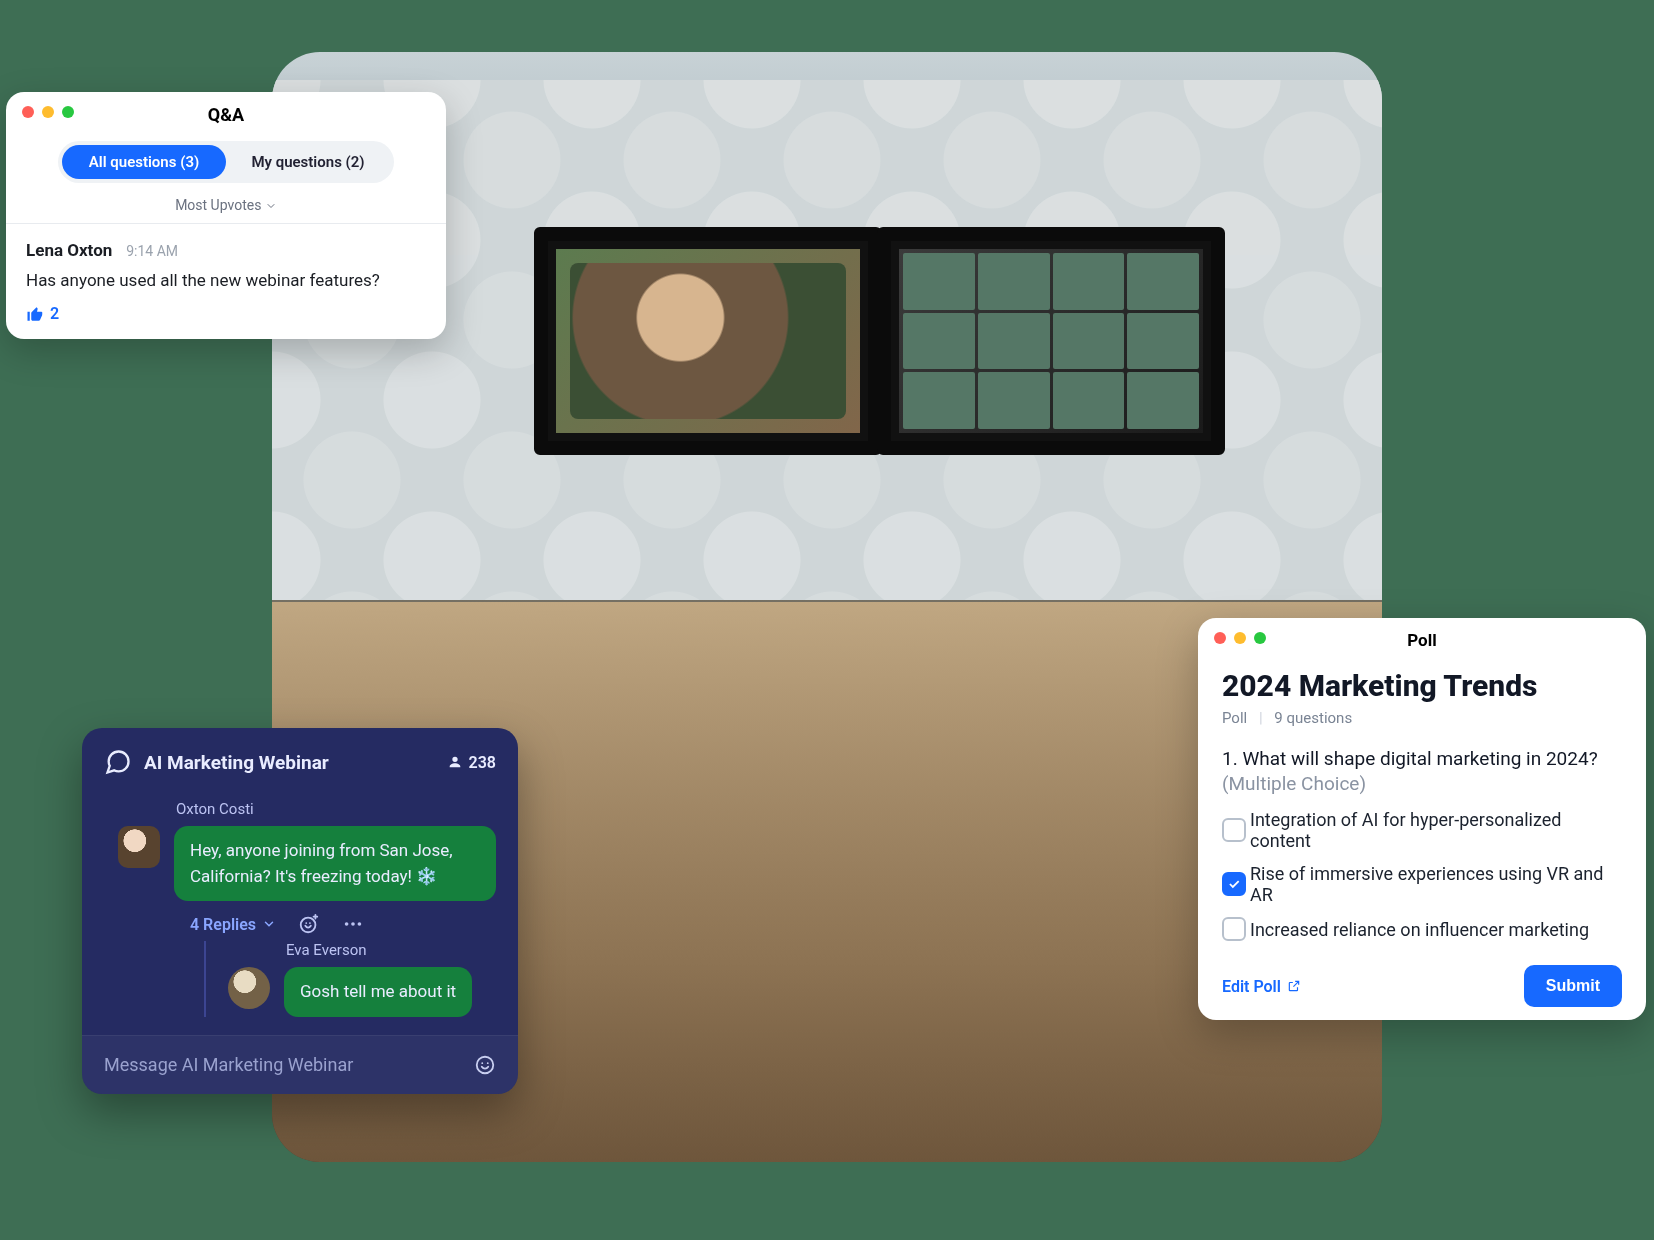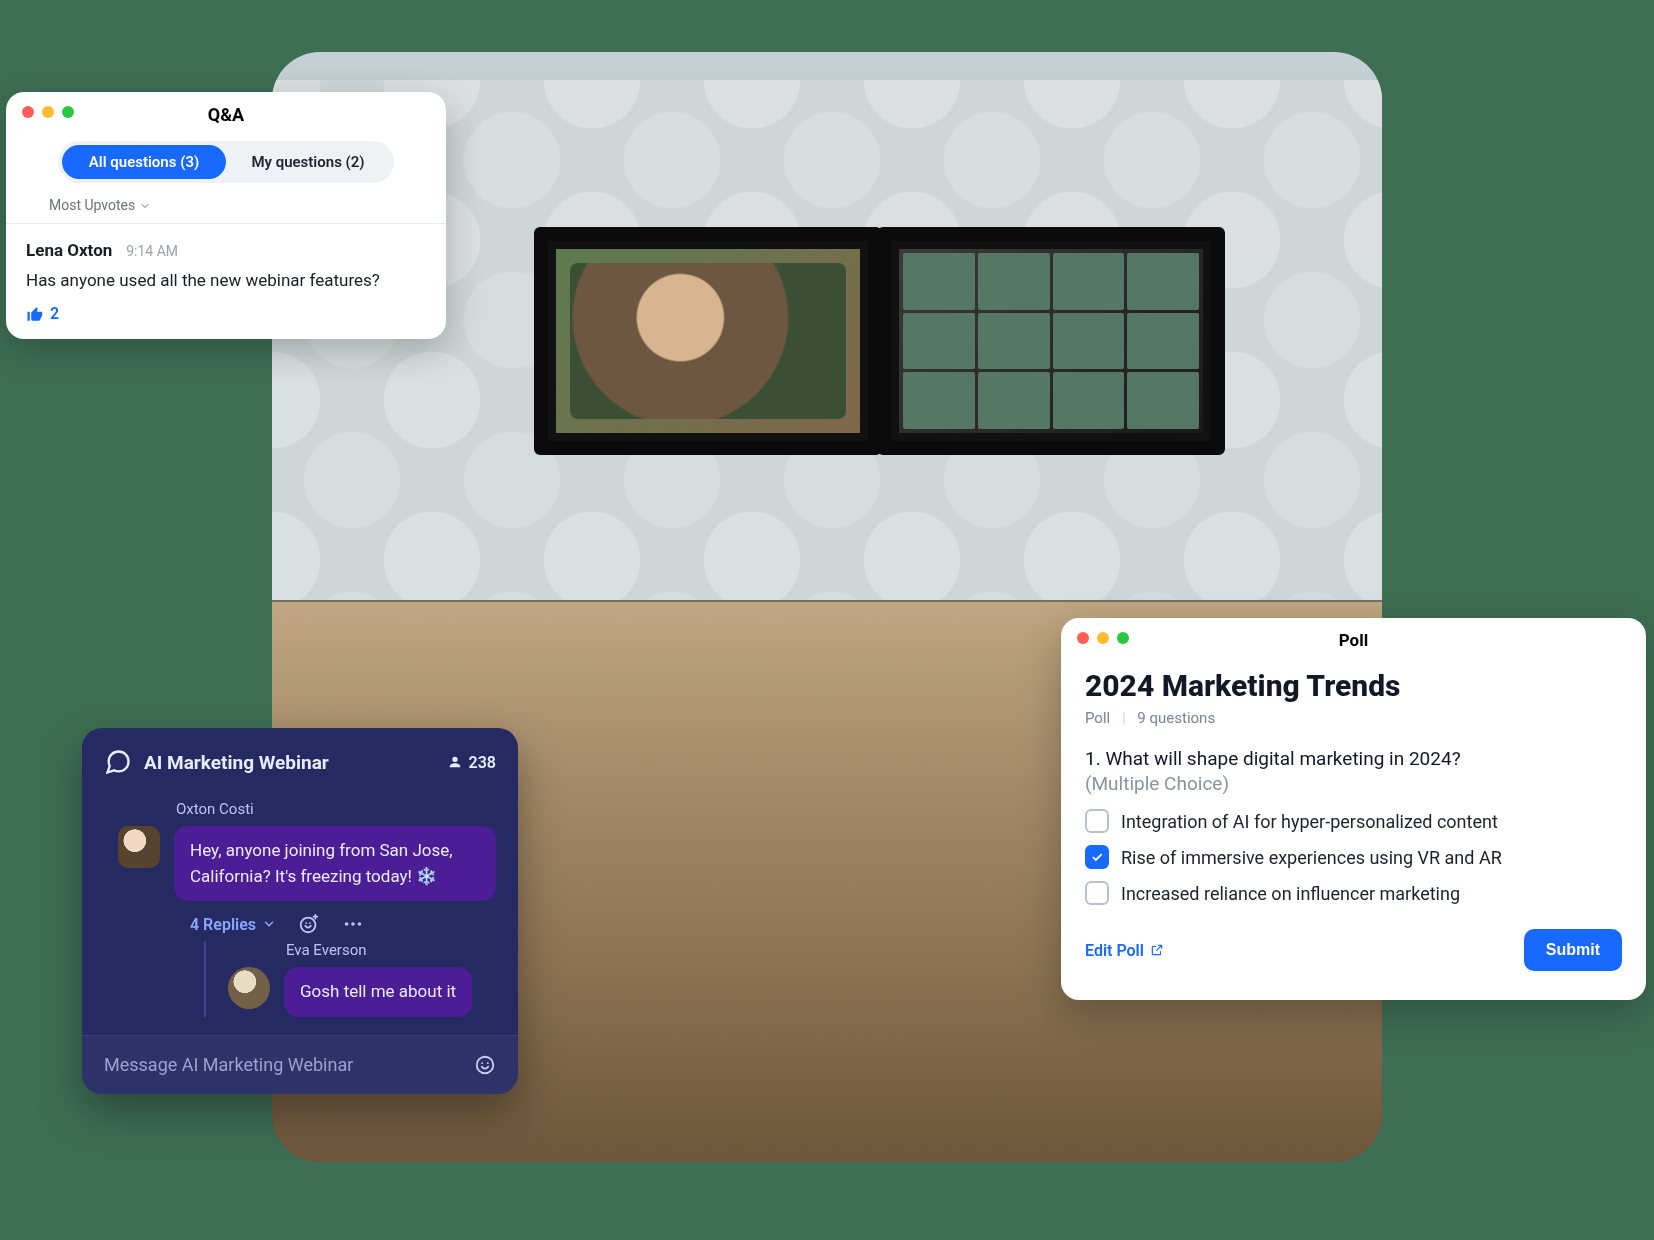--- a/index.html
+++ b/index.html
@@ -97,21 +97,21 @@
 .qa .tabs {
   display: flex; background: #eff2f5; border-radius: 999px;
   margin: 16px 52px 10px; padding: 4px;
 }
 .qa .tabs .tab {
   flex: 1; text-align: center; padding: 8px 10px; border-radius: 999px;
   font-size: 15px; font-weight: 600; color: #223;
 }
 .qa .tabs .tab.active { background: #1769ff; color: #fff; }
 .qa .sort {
-  text-align: left; color: #6b7280; font-size: 14px; padding: 4px 43px 10px;
+  text-align: center; color: #6b7280; font-size: 14px; padding: 4px 43px 10px;
 }
 .qa .sort svg { vertical-align: -2px; }
 .qa .divider { height: 1px; background: #e8ebef; }
 .qa .question {
   padding: 16px 20px 10px;
 }
 .qa .question .who {
   font-weight: 700; font-size: 17px; color: #1b1e24;
 }
 .qa .question .time { font-weight: 400; font-size: 14px; color: #9aa2ad; margin-left: 10px; }
@@ -144,21 +144,21 @@
 }
 .chat .msg .name { font-size: 15px; color: #bcc3f2; margin: 4px 0 8px 72px; }
 .chat .msg .row { display: flex; gap: 14px; }
 .chat .avatar {
   width: 42px; height: 42px; border-radius: 10px; flex: none;
   background: radial-gradient(circle at 40% 35%, #f1d8c3 0 30%, #58432f 31%);
   margin-left: 14px;
   max-width: 380px;
 }
 .chat .bubble {
-  background: #4c1d95; border-radius: 14px; padding: 12px 16px;
+  background: #15803d; border-radius: 14px; padding: 12px 16px;
   font-size: 17px; line-height: 1.5; color: #e9ecff;
   max-width: 380px;
 }
 .chat .replies-row {
   display: flex; align-items: center; gap: 22px; margin: 12px 0 6px 86px;
 }
 .chat .replies-link { color: #8aa6ff; font-size: 16px; font-weight: 600; display: inline-flex; align-items: center; gap: 6px; }
 .chat .iconbtn { color: #bcc3f2; display: inline-flex; align-items: center; }
 .chat .thread {
   border-left: 2px solid #3c4592;
@@ -173,34 +173,34 @@
   border-top: 1px solid rgba(255,255,255,0.06);
   padding: 18px 22px; color: #9aa2cf; font-size: 18px;
 }
 .chat .composer svg { width: 22px; height: 22px; stroke: #c8cef0; fill: none; }
 
 
 .poll {
   position: absolute;
   right: 8px;
   top: 618px;
-  width: 585px;
+  width: 448px;
   background: #fff;
   border-radius: 18px;
   box-shadow: 0 14px 40px rgba(0,0,0,.25);
-  padding-bottom: 29px;
+  padding-bottom: 13px;
 }
 .poll .title { text-align: center; font-weight: 700; font-size: 17px; margin-top: -14px; }
 .poll h2 { font-size: 30px; font-weight: 800; color: #121826; margin: 18px 24px 6px; }
 .poll .sub { color: #7a8494; font-size: 15px; margin: 0 24px 20px; }
 .poll .sub .bar { color: #cfd4dd; padding: 0 8px; }
 .poll .q { color: #121826; font-size: 19px; margin: 0 24px 2px; }
 .poll .qtype { color: #8a93a2; font-size: 19px; margin: 0 24px 14px; }
 .poll .opts { display: flex; flex-direction: column; gap: 12px; margin: 0 24px 24px; }
-.poll .opt { display: flex; align-items: center; gap: 12px; font-size: 18px; color: #1b222e; }
+.poll .opt { display: flex; align-items: center; gap: 4px; font-size: 18px; color: #1b222e; }
 .poll .opt .cb {
   width: 20px; height: 20px; border-radius: 6px; border: 2px solid #b7c0cc; background: #fff; flex: none;
   display: inline-flex; align-items: center; justify-content: center;
 }
 .poll .opt .cb.checked { background: #1769ff; border-color: #1769ff; }
 .poll .opt .cb.checked svg { width: 14px; height: 14px; stroke: #fff; stroke-width: 3; fill: none; }
 .poll .footer { display: flex; justify-content: space-between; align-items: center; margin: 0 24px; }
 .poll .edit { color: #1769ff; font-size: 16px; font-weight: 600; display: inline-flex; align-items: center; gap: 6px; }
 .poll .edit svg { width: 14px; height: 14px; stroke: #1769ff; fill: none; stroke-width: 2; }
 .poll .submit {

